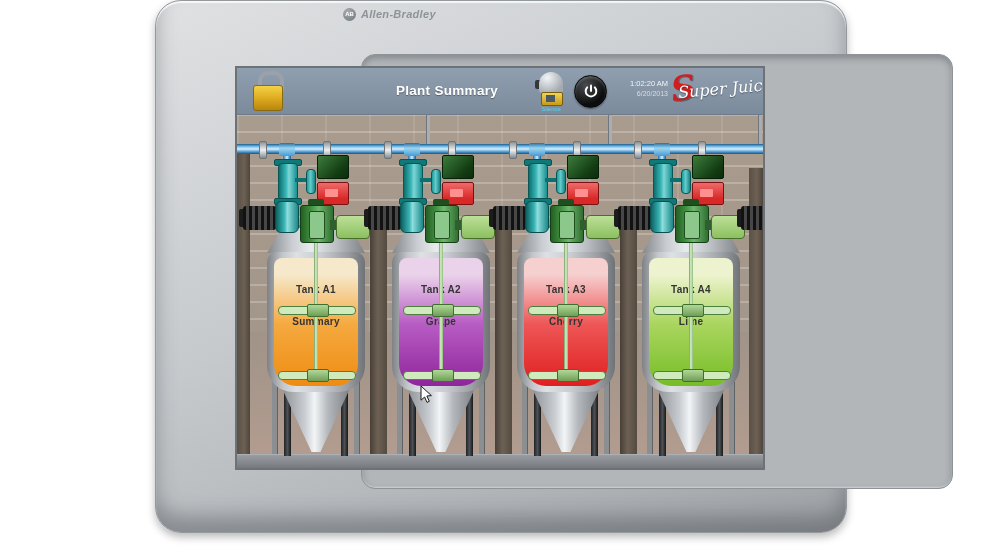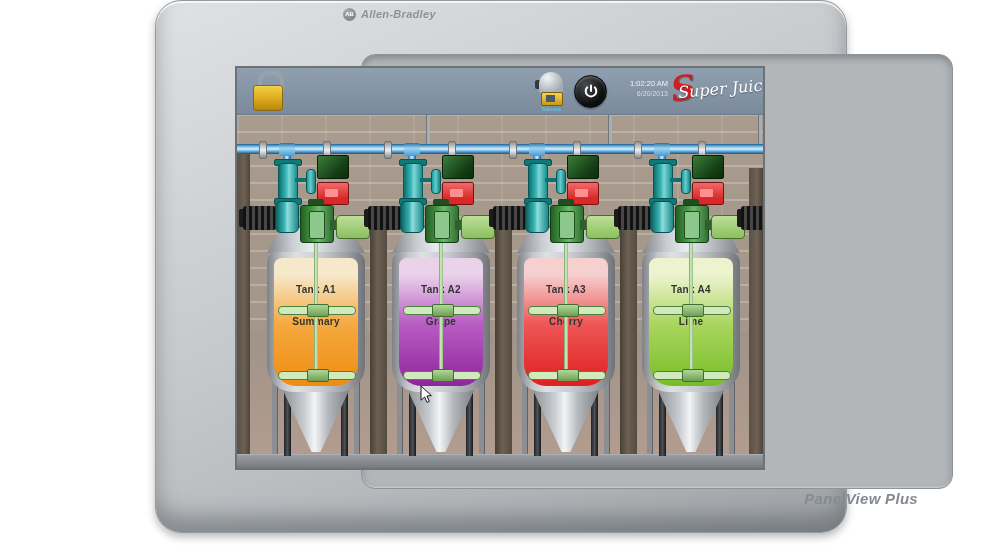--- a/index.html
+++ b/index.html
@@ -142,21 +142,20 @@
       text-shadow:0 1px 1px rgba(40,50,60,.55);}
   .cursor{position:absolute;left:183px;top:317px;z-index:30;}
 </style>
 </head>
 <body>
 
 <div class="stage">
   <div class="bezel">
     <div class="ab-mark">AB</div>
     <div class="ab-name">Allen-Bradley</div>
-    <div class="pvp">PanelView Plus</div>
     <div class="frame"></div>
   </div>
 
   <div class="scene">
 
     <div class="wall-brick"></div>
     <div class="wall-lower"></div>
     <div class="edge-strip" style="left:0;top:80px;width:13px;height:306px"></div>
     <div class="edge-strip" style="left:512px;top:100px;width:14px;height:286px"></div>
     <div class="pillar" style="left:133px"></div>
@@ -350,20 +349,21 @@
       <div class="pump-cap"></div>
       <div class="pump"></div>
 
     </div>
 
     <div class="hdr">
       <div class="lock">
         <div class="lock-shackle"></div>
         <div class="lock-bodyp"></div>
       </div>
+      <div class="title">Plant Summary</div>
       <div class="bell">
         <div class="bell-ear"></div>
         <div class="bell-dome"></div>
         <div class="bell-base"></div>
         <div class="bell-slot"></div>
         <div class="bell-label">Silence</div>
       </div>
       <div class="pwr">
         <svg width="16" height="16" viewBox="0 0 16 16">
           <path d="M8 1.5 V7" stroke="#ffffff" stroke-width="2" stroke-linecap="round"></path>

